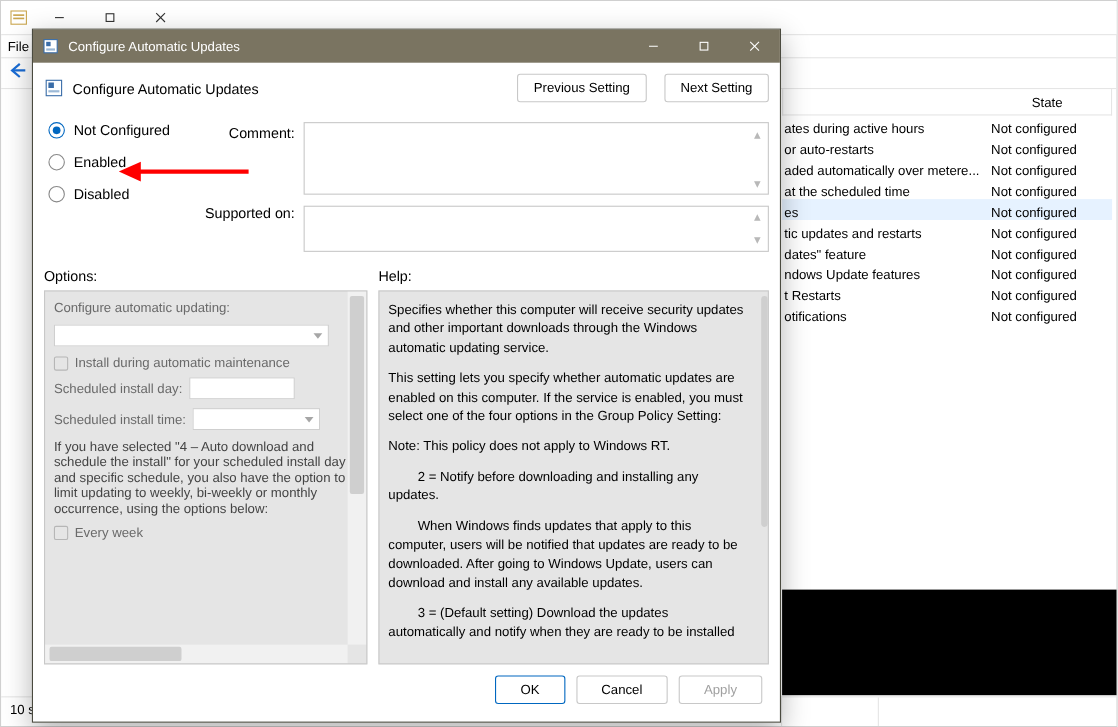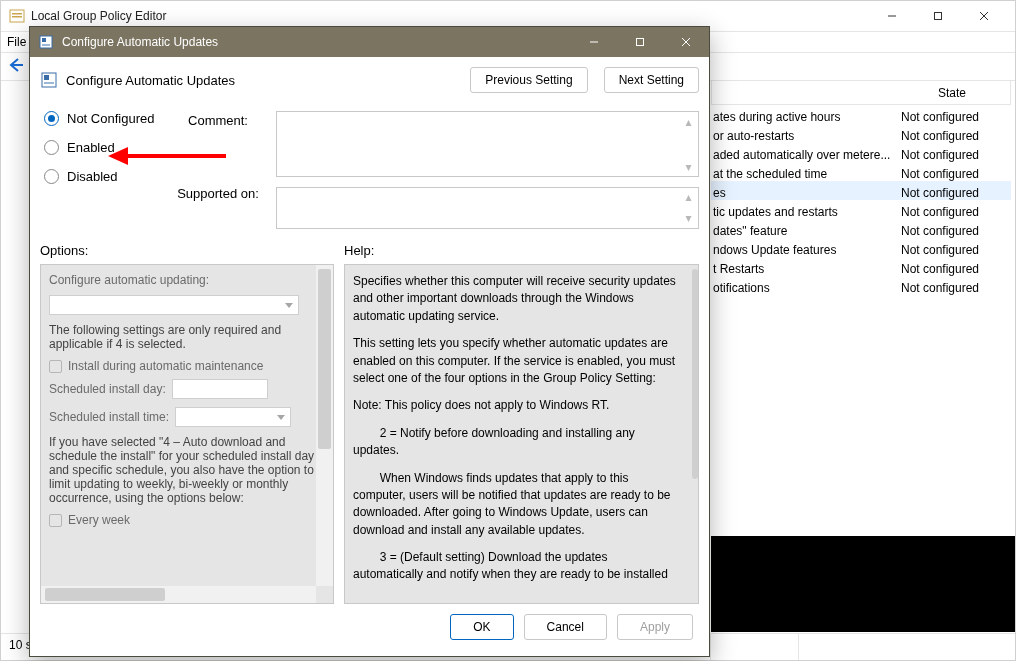--- a/index.html
+++ b/index.html
@@ -51,21 +51,21 @@
   .nav-btn { background: #fff; border: 1px solid #c8c8c8; border-radius: 3px; font-size: 12px; height: 26px; padding: 0 14px; }
 
   .top-grid { display: grid; grid-template-columns: 120px 100px 1fr; column-gap: 8px; row-gap: 10px; margin-top: 12px; }
 
   .radio-col { display: flex; flex-direction: column; gap: 14px; padding-left: 4px; position: relative; }
   .radio-row { display: flex; align-items: center; gap: 8px; font-size: 13px; }
   .radio { width: 15px; height: 15px; border: 1.5px solid #888; border-radius: 50%; display: inline-flex; align-items: center; justify-content: center; }
   .radio.selected { border-color: #0067c0; }
   .radio.selected::after { content: ""; width: 7px; height: 7px; background: #0067c0; border-radius: 50%; }
 
-  .label-col { font-size: 13px; text-align: center; padding-top: 2px; }
+  .label-col { font-size: 13px; text-align: right; padding-top: 2px; }
 
   .textarea { border: 1px solid #c8c8c8; background: #fff; font-size: 12px; padding: 4px 20px 4px 6px; min-height: 66px; position: relative; }
   .textarea .sb { position: absolute; right: 2px; top: 2px; bottom: 2px; width: 15px; display: flex; flex-direction: column; justify-content: space-between; }
   .sb-btn { width: 15px; height: 15px; display: flex; align-items: center; justify-content: center; color: #b8b8b8; }
 
   .supported-box { border: 1px solid #c8c8c8; background: #fff; font-size: 12px; color: #5a5a5a; padding: 4px 20px 4px 6px; min-height: 42px; position: relative; line-height: 1.35; }
   .supported-box .sb { position: absolute; right: 2px; top: 2px; bottom: 2px; width: 15px; display: flex; flex-direction: column; justify-content: space-between; }
 
   .section-labels { display: flex; margin-top: 14px; font-size: 13px; }
   .section-labels .l-opt { width: 304px; }
@@ -102,21 +102,20 @@
 
 <div class="bg-window">
   <div class="bg-titlebar">
     <span class="icon">
       <svg viewBox="0 0 16 16">
           <rect x="1" y="2" width="14" height="12" fill="#fff" stroke="#caa64f"></rect>
           <rect x="3" y="5" width="10" height="1.5" fill="#caa64f"></rect>
           <rect x="3" y="8" width="10" height="1.5" fill="#caa64f"></rect>
         </svg>
     </span>
-    <span class="title">Local Group Policy Editor</span>
     <div class="win-controls">
       <div class="win-btn">
           <svg viewBox="0 0 10 10">
             <line x1="1" y1="5" x2="9" y2="5" stroke="#333" stroke-width="1"></line>
           </svg>
         </div>
       <div class="win-btn">
           <svg viewBox="0 0 10 10">
             <rect x="1.5" y="1.5" width="7" height="7" fill="none" stroke="#333" stroke-width="1"></rect>
           </svg>
@@ -287,21 +286,20 @@
       <div class="l-opt">Options:</div>
       <div>Help:</div>
     </div>
 
     <div class="panels">
       <div class="panel options-panel">
         <div class="line">Configure automatic updating:</div>
         <div class="line">
             <div class="opt-combo" style="width:250px"></div>
           </div>
-        <div class="line" style="color:#444">The following settings are only required and applicable if 4 is selected.</div>
         <div class="chk-row">
           <span class="chk"></span>
           <span>Install during automatic maintenance</span>
         </div>
         <div class="line" style="display:flex;align-items:center;gap:6px;margin-top:6px">
           <span>Scheduled install day:</span>
           <span class="opt-input"></span>
         </div>
         <div class="line" style="display:flex;align-items:center;gap:6px">
           <span>Scheduled install time:</span>

